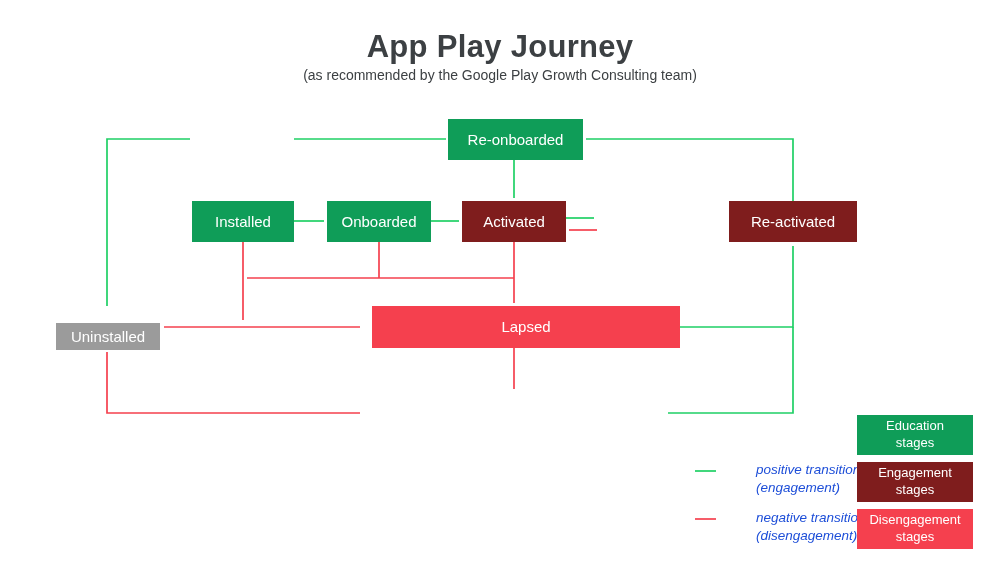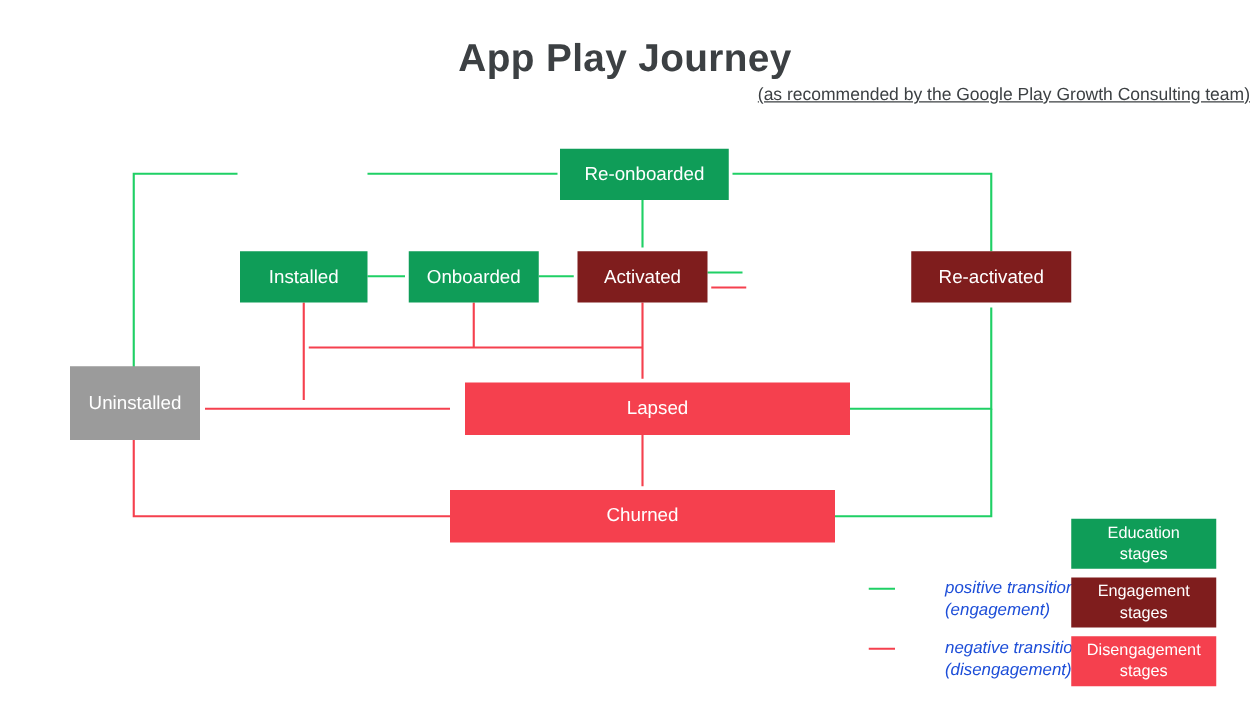--- a/index.html
+++ b/index.html
@@ -5,22 +5,22 @@
   html,body{margin:0;padding:0;background:#ffffff;}
   .canvas{
     position:relative;width:1000px;height:561px;background:#ffffff;
     font-family:"Liberation Sans",sans-serif;overflow:hidden;
   }
   .title{
     position:absolute;left:0;top:29px;width:1000px;text-align:center;
     font-size:31px;font-weight:700;letter-spacing:.3px;color:#3c4043;margin:0;
   }
   .subtitle{
-    position:absolute;left:0;top:67px;width:1000px;text-align:right;
-    font-size:14px;font-weight:500;color:#3c4043;text-decoration:underline;
+    position:absolute;left:0;top:67px;width:1000px;text-align:center;
+    font-size:14px;font-weight:500;color:#3c4043;
   }
   .wires{position:absolute;left:0;top:0;width:1000px;height:561px;}
   .wires path{fill:none;stroke-width:1.7px;}
   .pos{stroke:#1fd065;}
   .neg{stroke:#f5404e;}
   .node{
     position:absolute;display:flex;align-items:center;justify-content:center;
     color:#ffffff;font-size:15px;text-align:center;line-height:1.2;
   }
   .edu{background:#0f9d58;}
@@ -78,23 +78,22 @@
     <path class="neg" d="M695,519 H716" marker-end="url(#ar)"></path>
   </svg>
 
   <div class="node edu" style="left:448px;top:119px;width:135px;height:41px">Re-onboarded</div>
 
   <div class="node edu" style="left:192px;top:201px;width:102px;height:41px">Installed</div>
   <div class="node edu" style="left:327px;top:201px;width:104px;height:41px">Onboarded</div>
   <div class="node eng" style="left:462px;top:201px;width:104px;height:41px">Activated</div>
   <div class="node eng" style="left:729px;top:201px;width:128px;height:41px">Re-activated</div>
 
-  <div class="node neu" style="left:56px;top:293px;width:104px;height:59px">Uninstalled</div>
+  <div class="node neu" style="left:56px;top:323px;width:104px;height:27px">Uninstalled</div>
   <div class="node dis" style="left:372px;top:306px;width:308px;height:42px">Lapsed</div>
-  <div class="node dis" style="left:360px;top:392px;width:308px;height:42px">Churned</div>
 
   <div class="trans-label" style="top:461px">positive transitions
 (engagement)</div>
   <div class="trans-label" style="top:509px">negative transitions
 (disengagement)</div>
 
   <div class="stage-key edu" style="top:415px">Education
 stages</div>
   <div class="stage-key eng" style="top:462px">Engagement
 stages</div>

